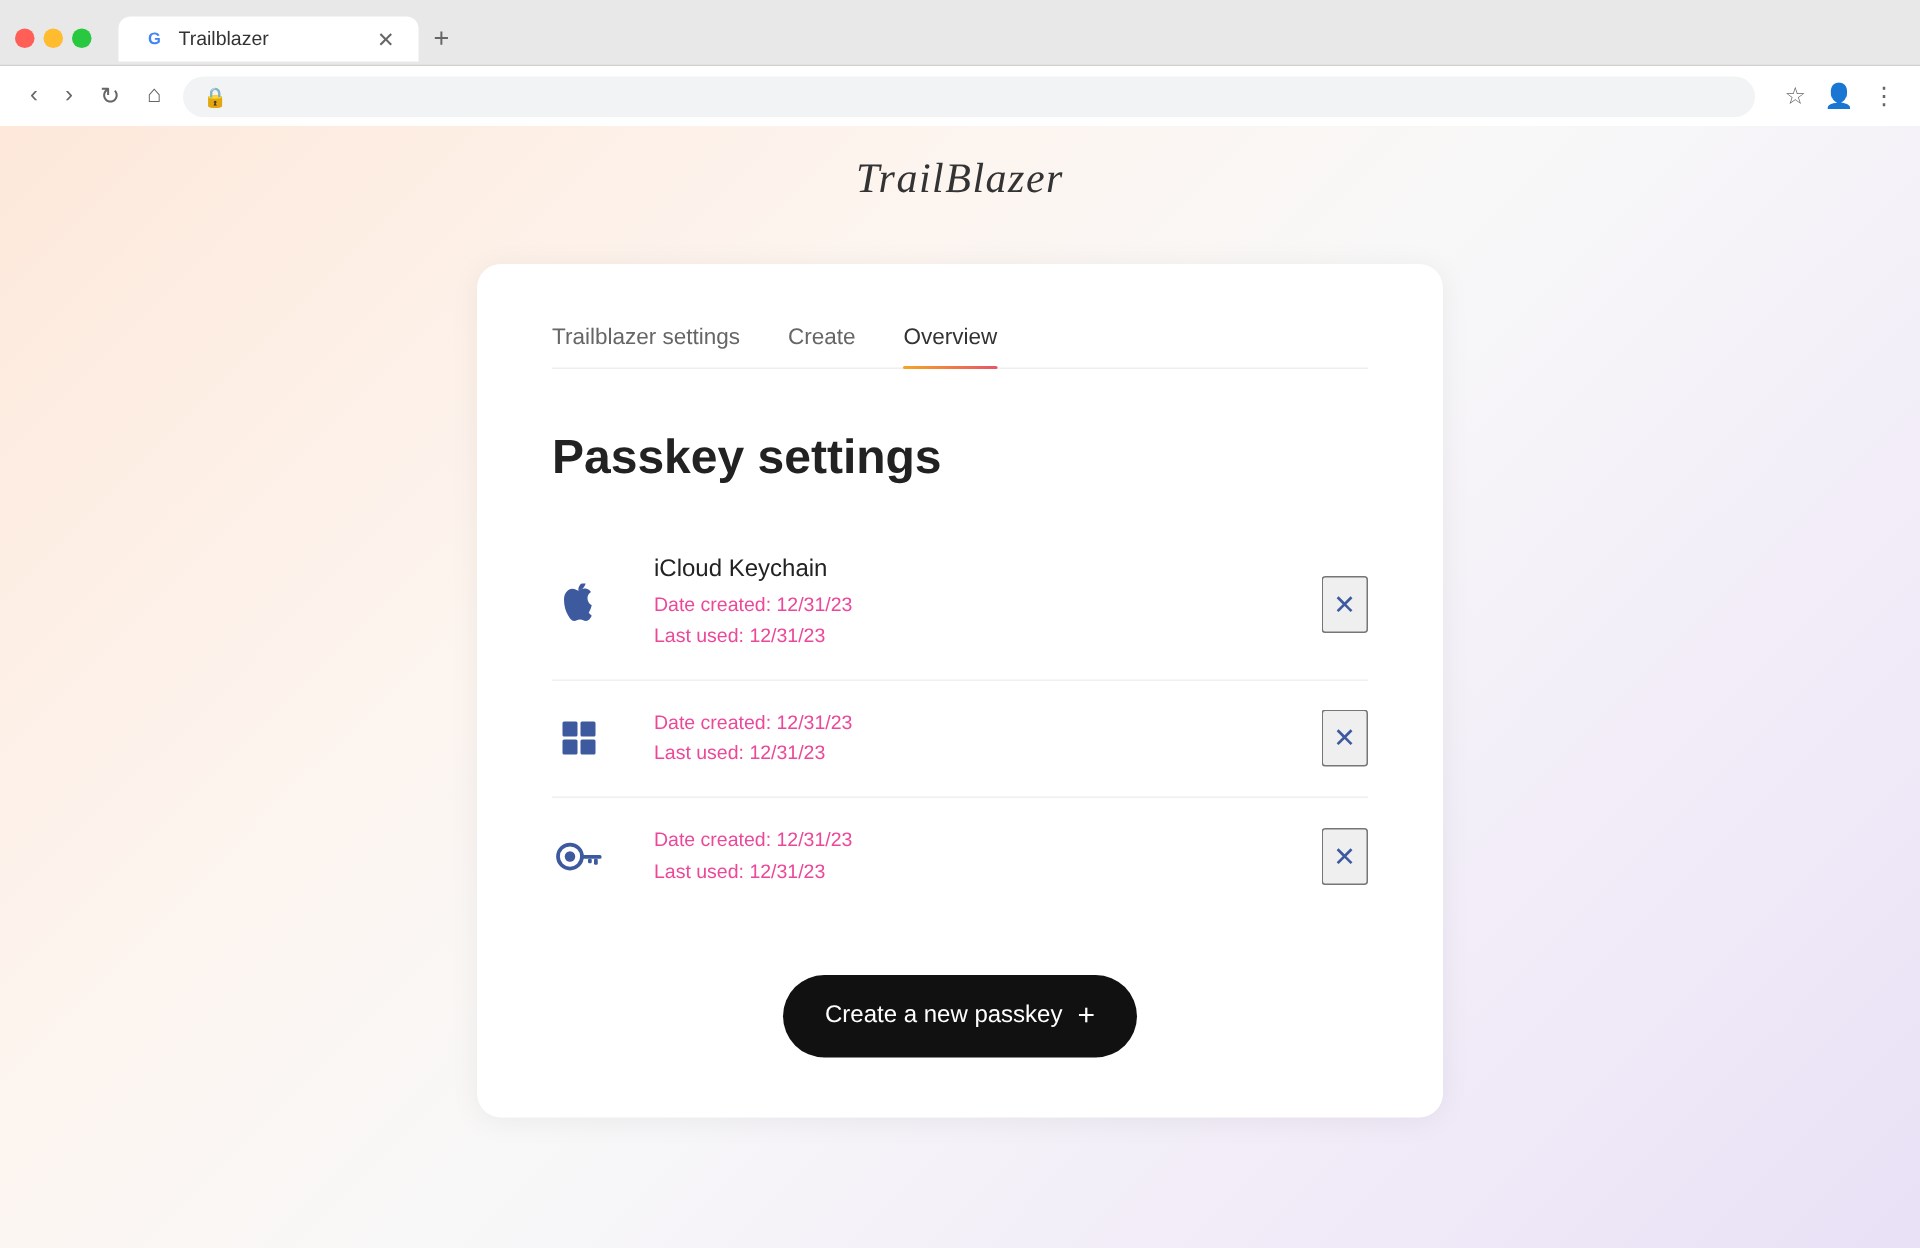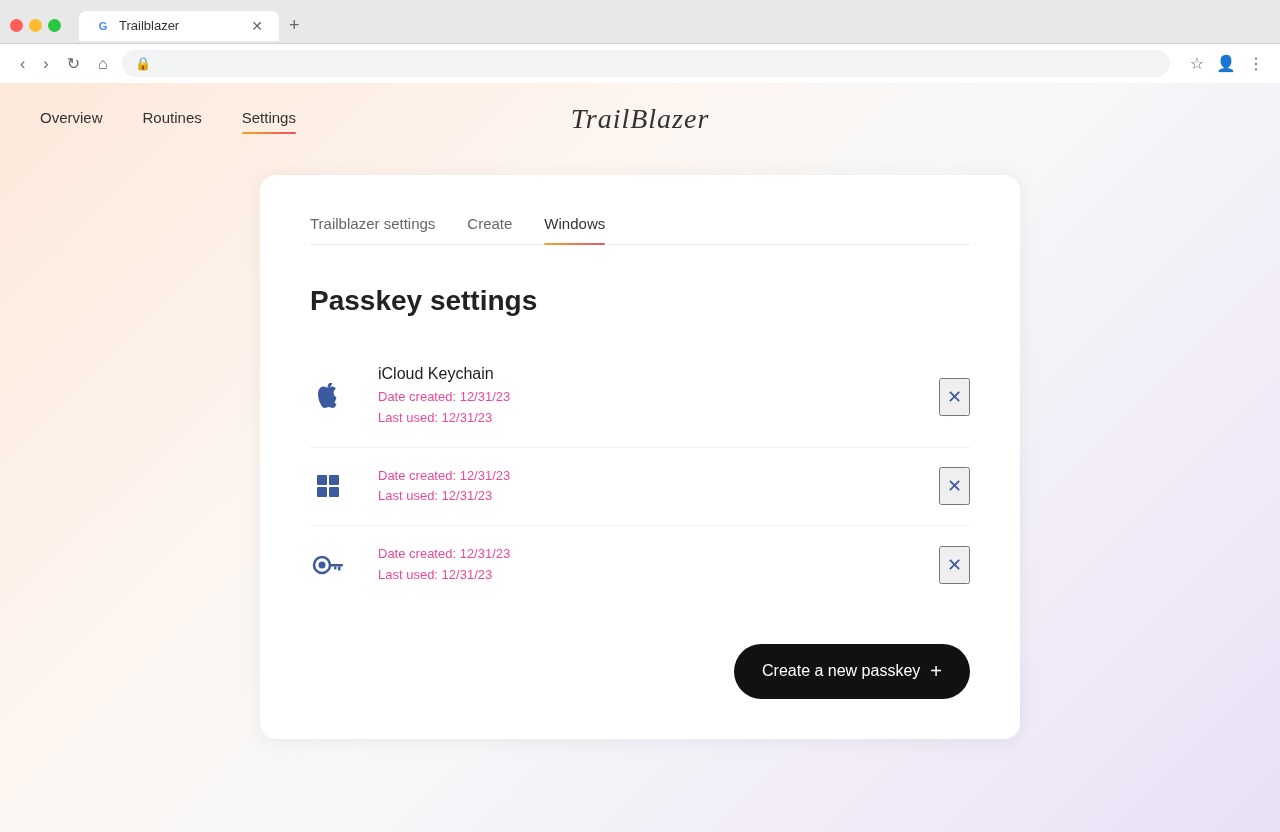--- a/index.html
+++ b/index.html
@@ -46,50 +46,50 @@
     .nav-links { display: flex; gap: 40px; position: absolute; left: 40px; }
     .nav-link { font-size: 15px; color: #333; text-decoration: none; cursor: pointer; padding-bottom: 4px; }
     .nav-link.active { position: relative; }
     .nav-link.active::after { content: ''; position: absolute; bottom: -4px; left: 0; right: 0; height: 2px; background: linear-gradient(to right, #f5a623, #e8536a); border-radius: 1px; }
     .logo { font-family: Georgia, serif; font-size: 28px; font-style: italic; color: #333; letter-spacing: 1px; }
 
     
     .main-card {
       background: white;
       border-radius: 16px;
-      width: 760px;
+      width: 644px;
       padding: 40px 50px;
       margin-top: 20px;
       box-shadow: 0 2px 20px rgba(0,0,0,0.06);
       position: relative;
     }
 
     
     .settings-tabs { display: flex; gap: 32px; border-bottom: 1px solid #eee; margin-bottom: 40px; padding-bottom: 0; }
     .settings-tab { font-size: 15px; color: #666; cursor: pointer; padding-bottom: 12px; text-decoration: none; }
     .settings-tab.active { color: #333; font-weight: 500; position: relative; }
     .settings-tab.active::after { content: ''; position: absolute; bottom: -1px; left: 0; right: 0; height: 2px; background: linear-gradient(to right, #f5a623, #e8536a); border-radius: 1px; }
 
     
-    .section-title { font-size: 28px; font-weight: 700; color: #222; margin-bottom: 30px; }
+    .section-title { font-size: 32px; font-weight: 700; color: #222; margin-bottom: 30px; }
 
     .passkey-item { display: flex; align-items: center; padding: 18px 0; border-bottom: 1px solid #f0f0f0; gap: 32px; }
     .passkey-item:last-child { border-bottom: none; }
     .passkey-icon { width: 36px; height: 36px; display: flex; align-items: center; justify-content: center; flex-shrink: 0; }
     .passkey-info { flex: 1; }
     .passkey-name { font-size: 16px; color: #222; font-weight: 500; margin-bottom: 4px; }
     .passkey-meta { font-size: 13px; color: #ec4899; line-height: 1.6; }
     .passkey-delete { color: #3d5a9e; font-size: 18px; cursor: pointer; padding: 6px; font-weight: 300; }
 
     
     .windows-icon { display: grid; grid-template-columns: 1fr 1fr; gap: 2px; width: 22px; height: 22px; }
     .windows-tile { background: #3d5a9e; border-radius: 1px; }
 
     
-    .create-btn-container { display: flex; justify-content: flex-end; margin-top: 40px; }
+    .create-btn-container { display: flex; justify-content: center; margin-top: 40px; }
     .create-btn {
       background: #111;
       color: white;
       border: none;
       border-radius: 30px;
       padding: 16px 28px;
       font-size: 16px;
       font-weight: 500;
       cursor: pointer;
       display: flex;
@@ -129,36 +129,31 @@
       <span class="toolbar-icon">☆</span>
       <span class="toolbar-icon">👤</span>
       <span class="toolbar-icon">⋮</span>
     </div>
   </div>
 </div>
 
 <div class="page-bg">
 
   <nav class="top-nav">
-    <div class="nav-links">
-      <a class="nav-link">Overview</a>
-      <a class="nav-link">Routines</a>
-      <a class="nav-link active">Settings</a>
-    </div>
     <div class="logo">
       <span>TrailBlazer</span>
     </div>
   </nav>
 
   <div class="main-card">
 
     <div class="settings-tabs">
       <a class="settings-tab">Trailblazer settings</a>
       <a class="settings-tab">Create</a>
-      <a class="settings-tab active">Windows</a>
+      <a class="settings-tab active">Overview</a>
     </div>
 
     <h2 class="section-title">Passkey settings</h2>
 
     <div>
 
       <div class="passkey-item">
         <div class="passkey-icon">
           <svg width="24" height="28" viewBox="0 0 24 28" fill="none" xmlns="http://www.w3.org/2000/svg">
             <path d="M20.5 21.5c-1 1.8-2.1 3.5-3.8 3.5-1.6 0-2.1-1-4-1s-2.4 1-4 1c-1.7 0-2.9-1.8-3.9-3.6C3 18.5 2 14.5 2 10.8 2 6.2 4.8 3.5 7.5 3.5c1.7 0 3 1.1 4 1.1s2.5-1.2 4.3-1.2c.7 0 2.8.2 4.2 2.3-3.5 2-2.9 7.2.5 8.8-.4 1.6-1 3.3-2 5zm-5.3-19c.8-1 1.4-2.4 1.2-3.8-1.2.1-2.6.8-3.5 1.9-.8 1-1.5 2.4-1.3 3.7 1.3.1 2.7-.6 3.6-1.8z" fill="#3d5a9e"></path>

